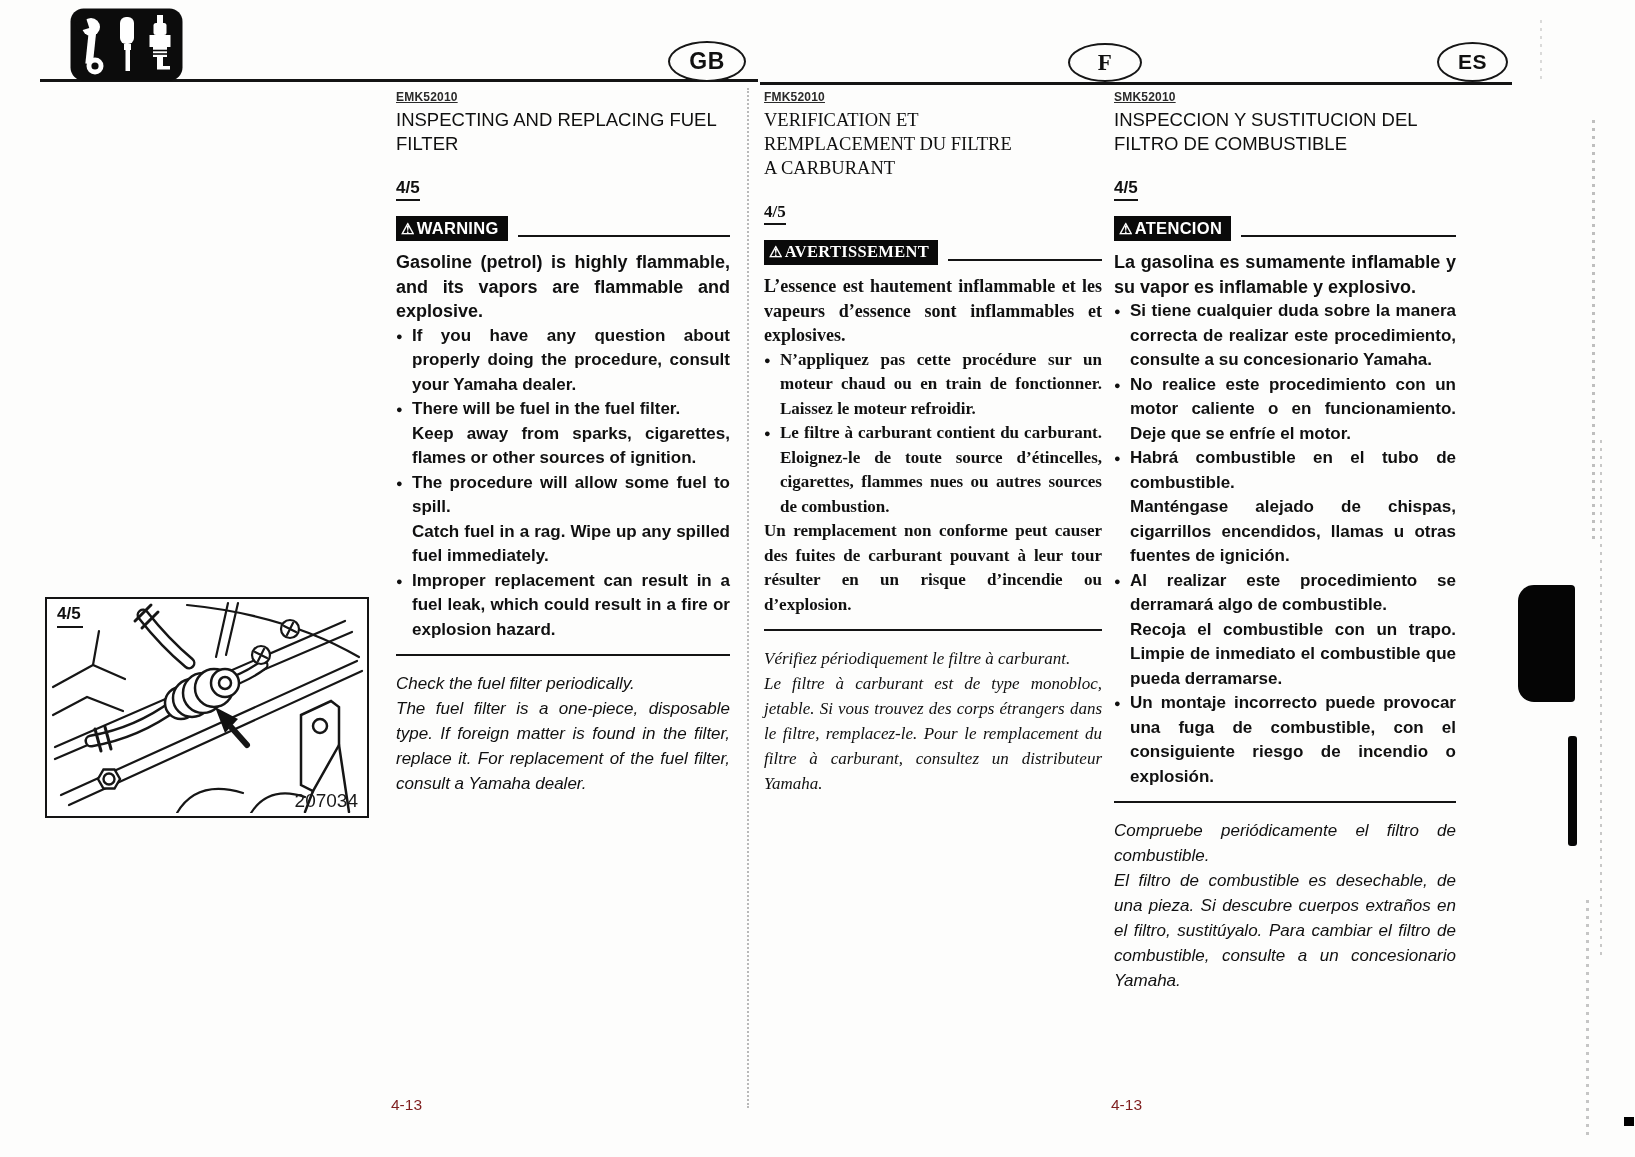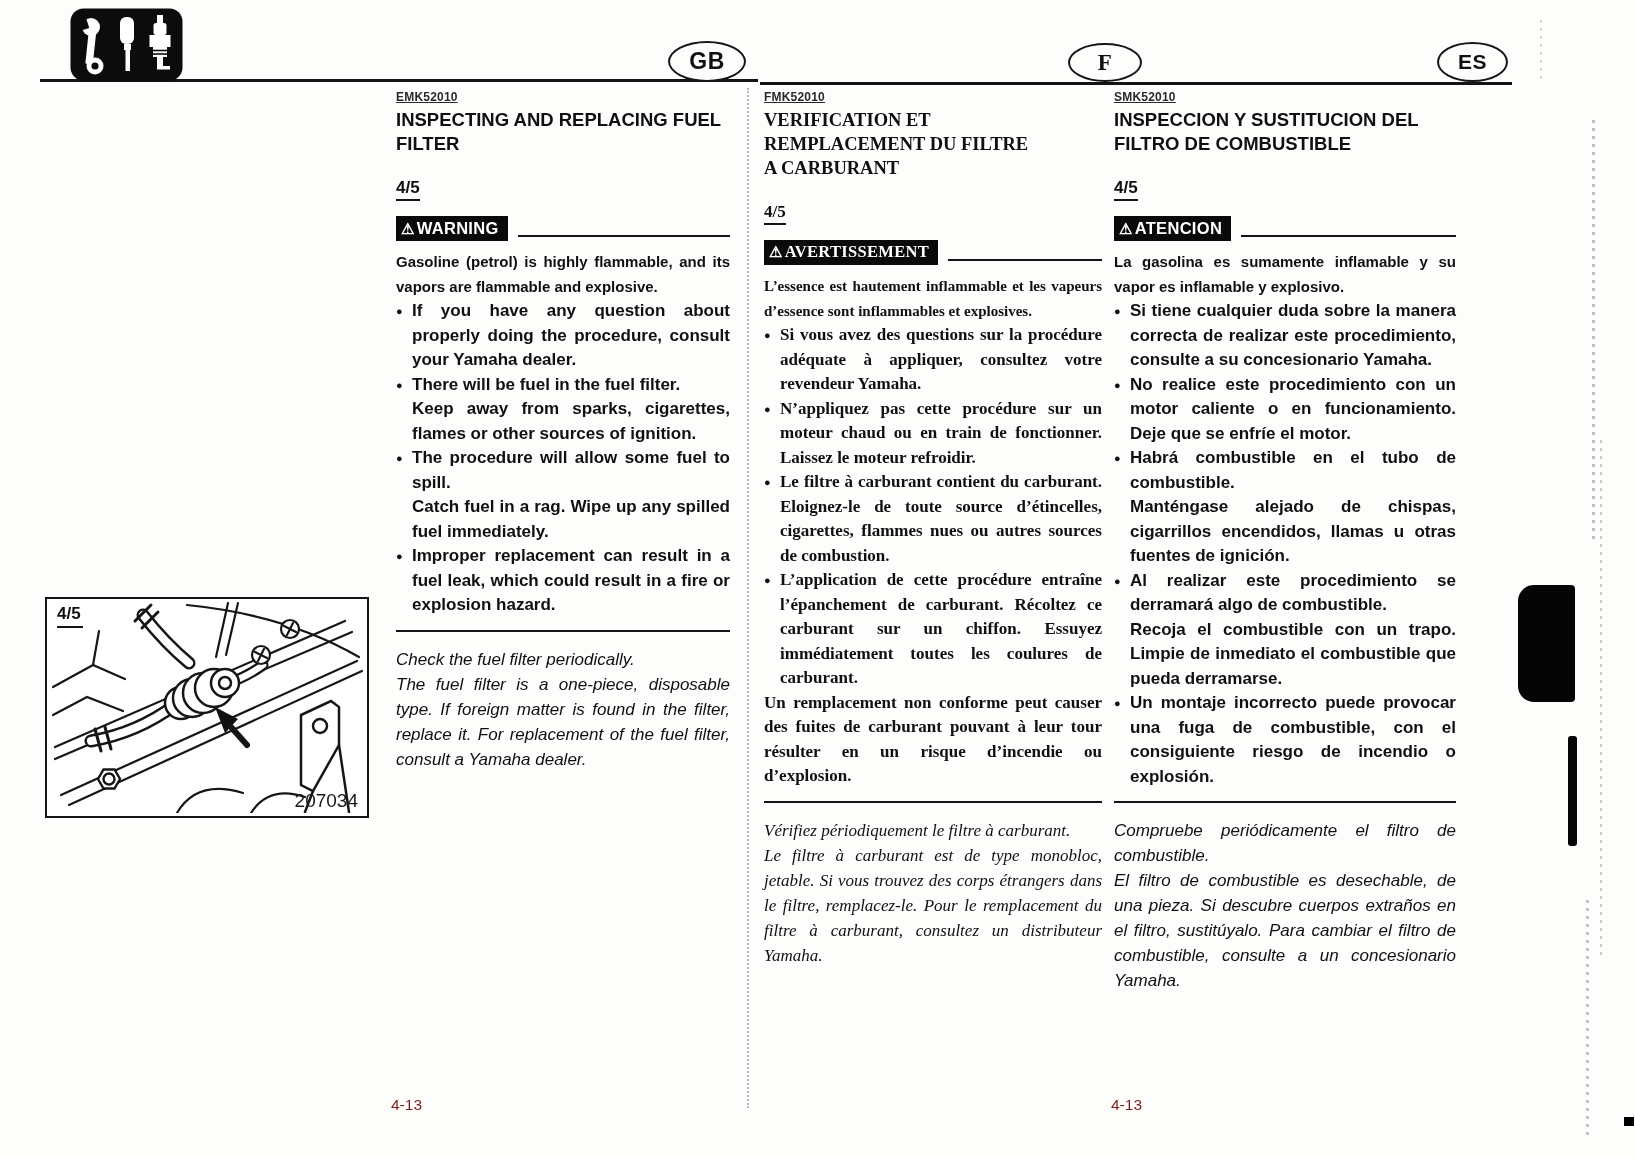--- a/index.html
+++ b/index.html
@@ -30,33 +30,33 @@
        border-left:2px dotted rgba(30,30,30,.30);}
 
   
   .col{position:absolute;top:90px;}
   .col-en{left:396px;width:334px;}
   .col-fr{left:764px;width:338px;font-family:"Liberation Serif",serif;}
   .col-es{left:1114px;width:342px;}
 
   .code{font-size:12px;font-weight:bold;color:#2a2a2a;margin:0 0 4px;
         font-family:"Liberation Sans",sans-serif;letter-spacing:.2px;text-decoration:underline;}
-  .title{font-weight:bold;font-size:18.5px;line-height:24px;margin:0 0 3px;
+  .title{font-weight:normal;font-size:18.5px;line-height:24px;margin:0 0 3px;
          white-space:pre-line;}
   .step{display:inline-block;font-weight:bold;font-size:17px;line-height:19px;
         border-bottom:2.5px solid #141414;padding-bottom:2px;margin:1px 0 13px;}
 
   .warnrow{display:flex;align-items:flex-end;margin:2px 0 9px;}
   .warnbox{background:#0a0a0a;color:#fff;font-weight:bold;font-size:16.5px;
            line-height:22px;padding:1px 9px 2px 5px;display:inline-flex;
            align-items:center;white-space:nowrap;letter-spacing:.3px;}
   .warnbox .tri{font-size:15px;margin-right:2px;line-height:1;}
   .warnline{flex:1;border-bottom:2.5px solid #141414;margin:0 0 4px 10px;}
 
-  .warn-intro{font-weight:bold;font-size:15px;line-height:24.5px;
+  .warn-intro{font-weight:bold;font-size:18px;line-height:24.5px;
               text-align:justify;margin:0;}
   ul.warnlist{list-style:none;margin:0;padding:0;font-weight:bold;
               font-size:17px;line-height:24.5px;}
   ul.warnlist li{position:relative;padding-left:16px;text-align:justify;
                  white-space:pre-line;}
   ul.warnlist li::before{content:"\25CF";position:absolute;left:0;top:0;
                  font-size:11px;line-height:24.5px;}
   .warn-footer{font-weight:bold;font-size:17px;line-height:24.5px;
                text-align:justify;margin:0;}
 
@@ -167,24 +167,22 @@
     <div class="step">4/5</div>
     <div class="warnrow">
       <span class="warnbox">
         <span class="tri">⚠</span>
         <span>AVERTISSEMENT</span>
       </span>
       <span class="warnline"></span>
     </div>
     <p class="warn-intro">L’essence est hautement inflammable et les vapeurs d’essence sont inflammables et explosives.</p>
     <ul class="warnlist">
-      <li>Si vous avez des questions sur la procédure adéquate à appliquer, consultez votre revendeur Yamaha.</li>
       <li>N’appliquez pas cette procédure sur un moteur chaud ou en train de fonctionner. Laissez le moteur refroidir.</li>
       <li>Le filtre à carburant contient du carburant. Eloignez-le de toute source d’étincelles, cigarettes, flammes nues ou autres sources de combustion.</li>
-      <li>L’application de cette procédure entraîne l’épanchement de carburant. Récoltez ce carburant sur un chiffon. Essuyez immédiatement toutes les coulures de carburant.</li>
     </ul>
     <p class="warn-footer">Un remplacement non conforme peut causer des fuites de carburant pouvant à leur tour résulter en un risque d’incendie ou d’explosion.</p>
     <hr class="secline">
     <p class="para">Vérifiez périodiquement le filtre à carburant.</p>
     <p class="para">Le filtre à carburant est de type monobloc, jetable. Si vous trouvez des corps étrangers dans le filtre, remplacez-le. Pour le remplacement du filtre à carburant, consultez un distributeur Yamaha.</p>
   </section>
 
   <section class="col col-es">
     <div class="code">SMK52010</div>
     <h2 class="title">INSPECCION Y SUSTITUCION DEL

